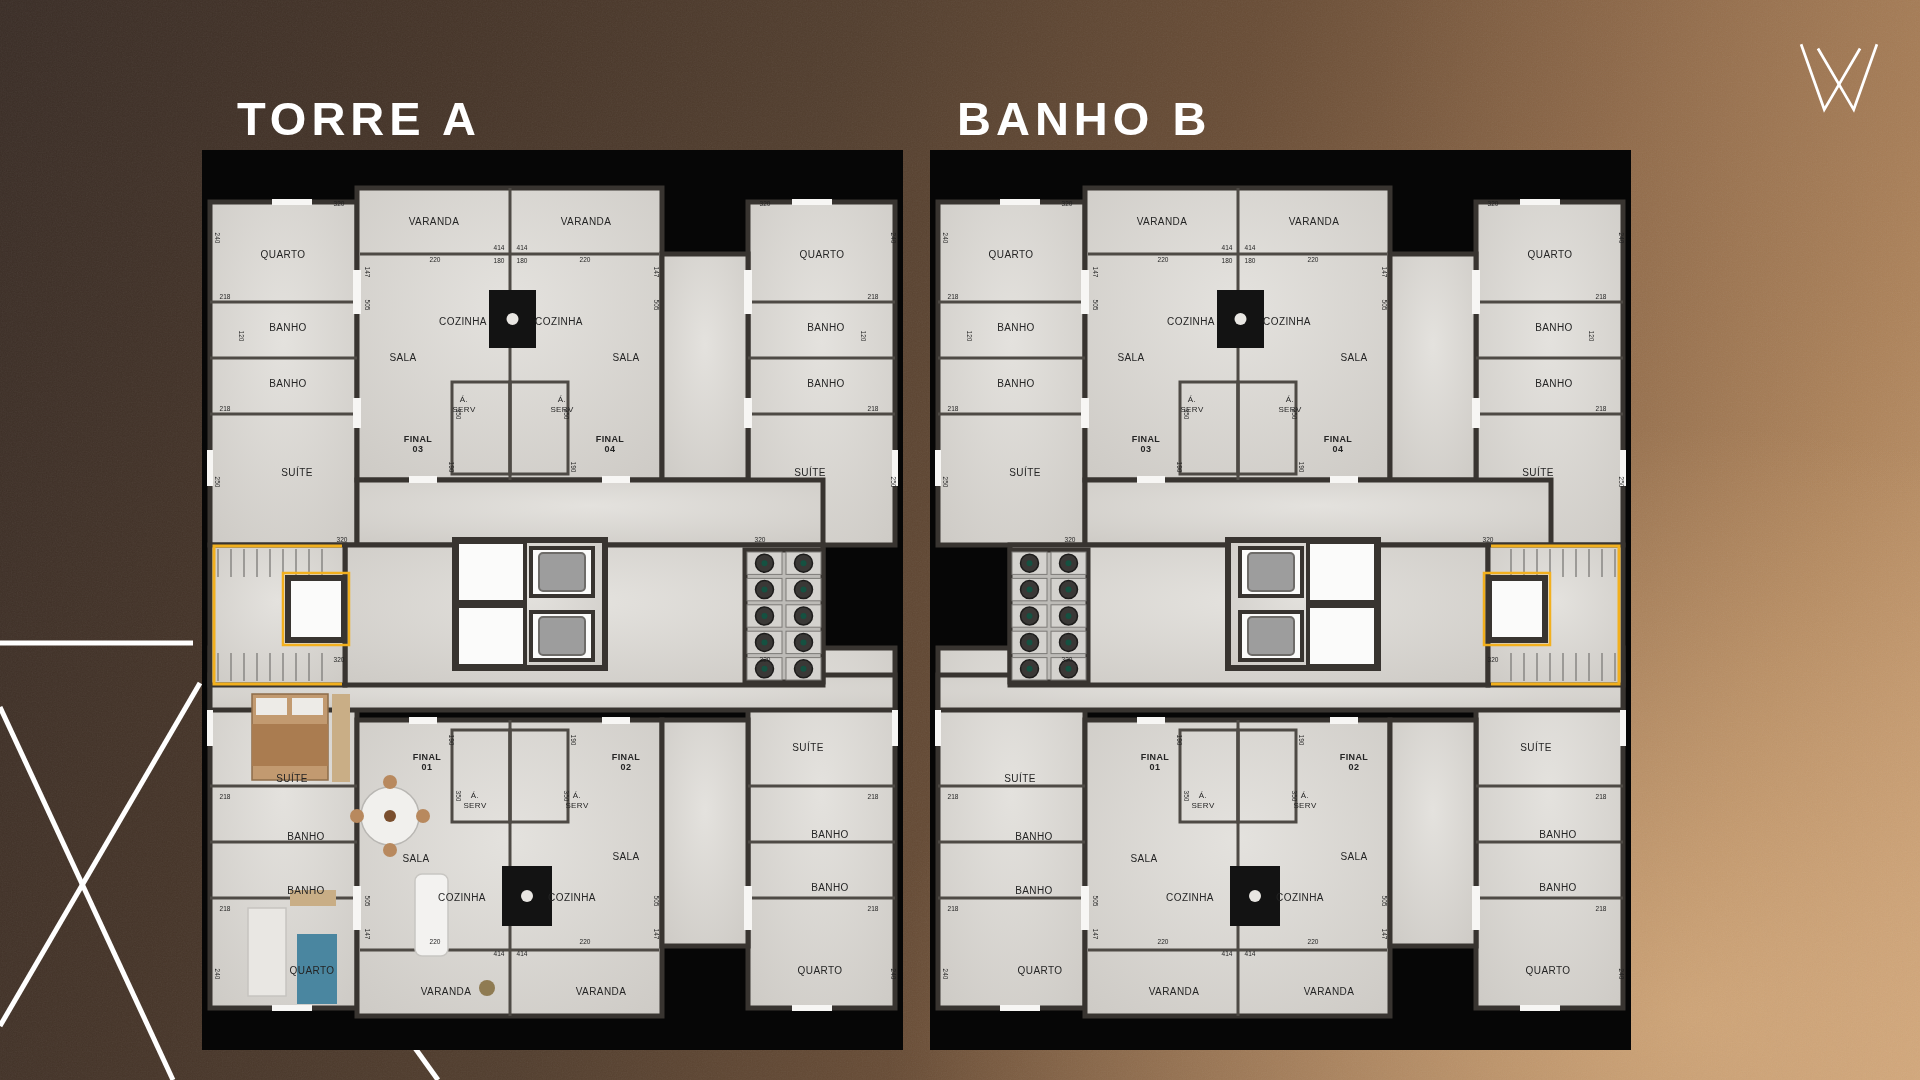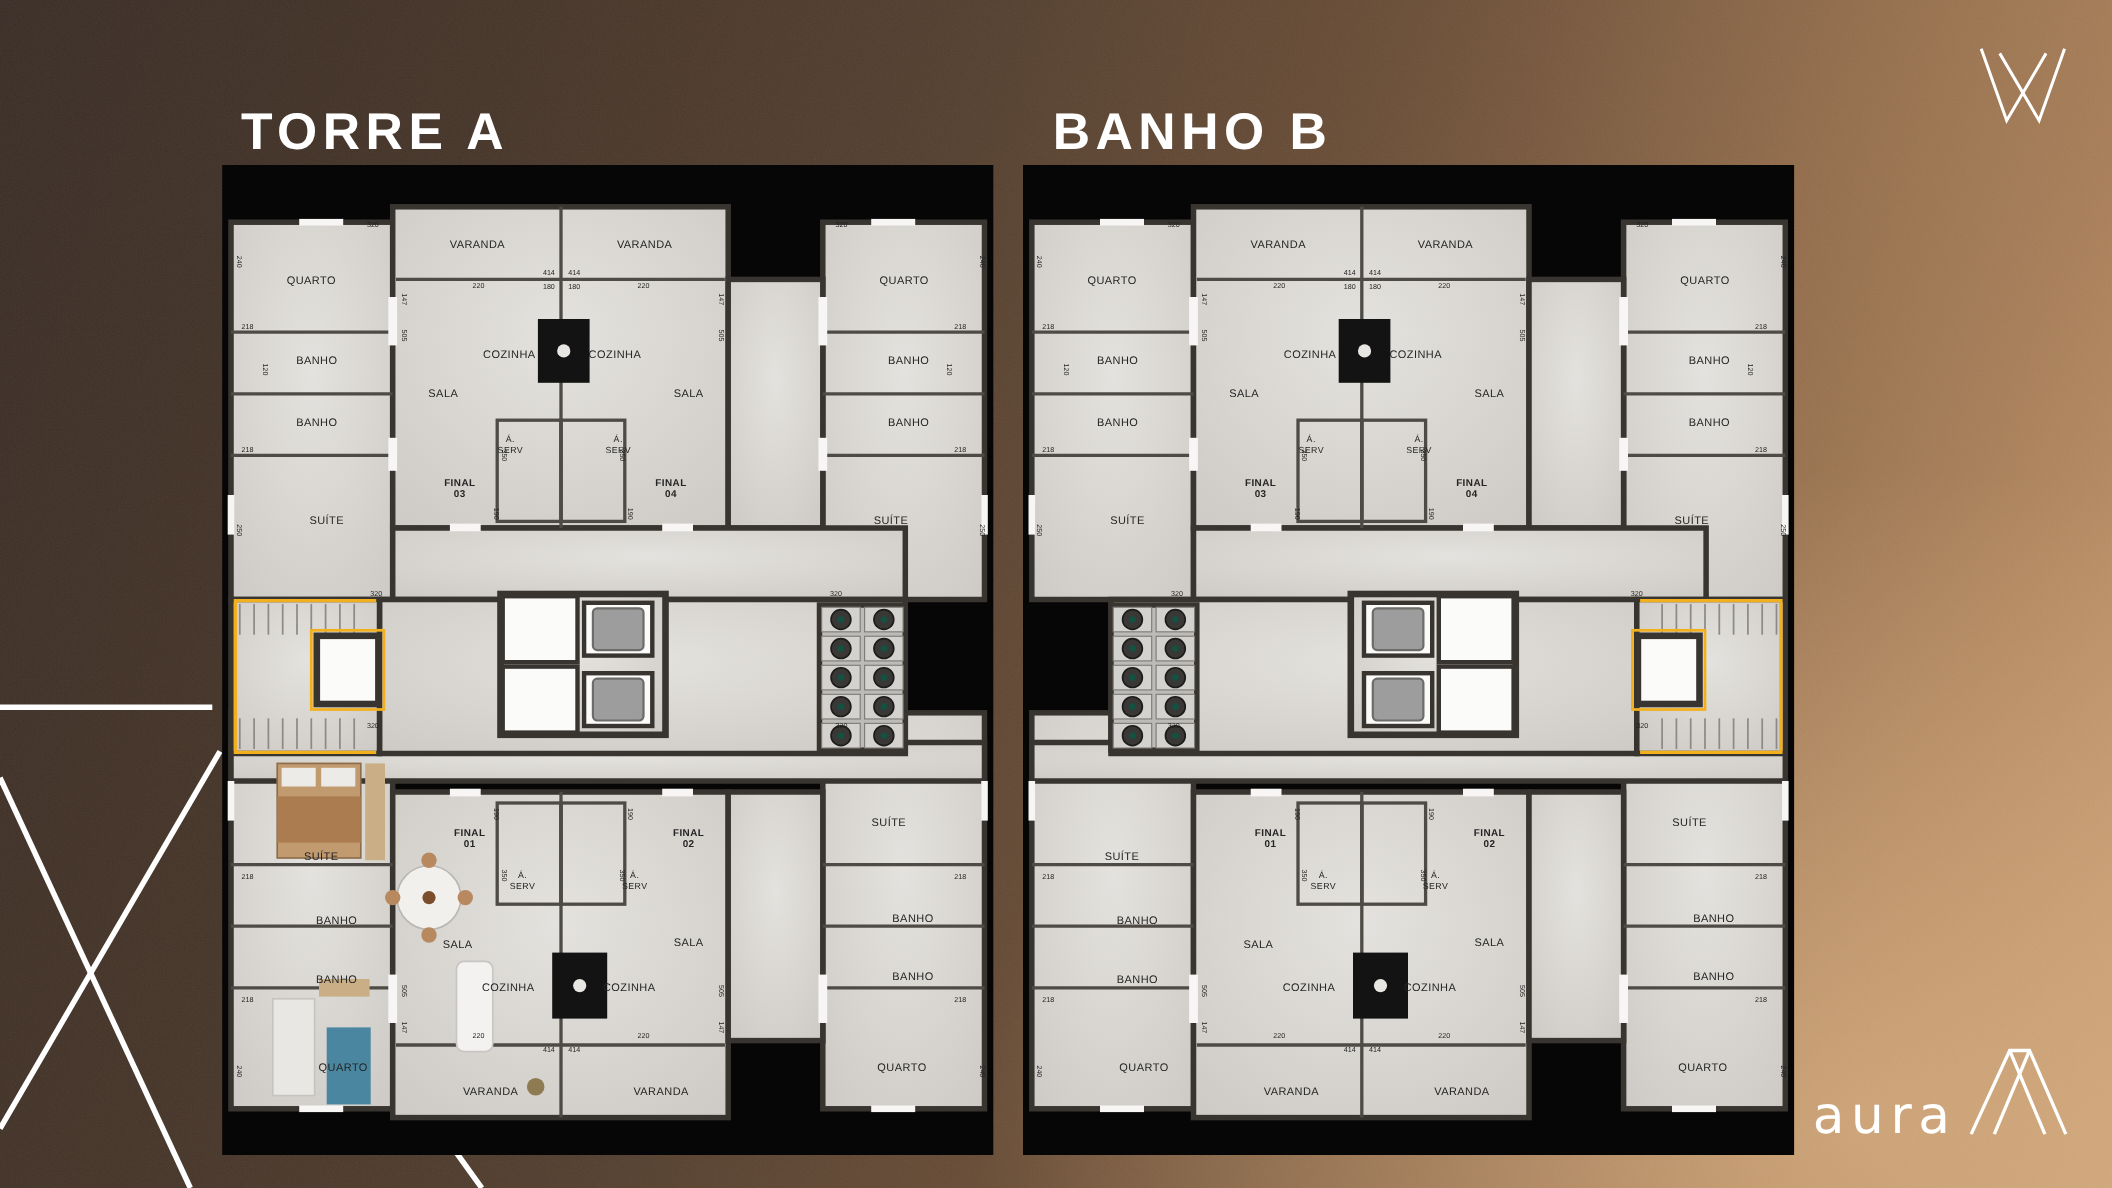--- a/index.html
+++ b/index.html
@@ -6,21 +6,21 @@
   .stage{position:relative;width:1920px;height:1080px;overflow:hidden;
     font-family:"Liberation Sans",sans-serif;
     background:
       radial-gradient(1300px 950px at 88% 94%, rgba(226,184,137,.60), rgba(226,184,137,0) 62%),
       radial-gradient(900px 700px at 100% 8%, rgba(160,118,82,.35), rgba(160,118,82,0) 60%),
       linear-gradient(108deg,#3a2d26 0%,#453428 20%,#523e2e 38%,#694d36 56%,#8a6647 72%,#af855c 88%,#c79c72 100%);}
   .grain{position:absolute;inset:0;opacity:.08;pointer-events:none;}
   .decor{position:absolute;inset:0;pointer-events:none;}
   .tower-title{position:absolute;margin:0;color:#ffffff;font-size:47px;font-weight:600;
     letter-spacing:5px;line-height:1;}
-  #titleA{left:219px;top:95px;} #titleB{left:957px;top:95px;}
+  #titleA{left:237px;top:95px;} #titleB{left:957px;top:95px;}
   .panel{position:absolute;top:150px;width:701px;height:900px;background:#060606;}
   #panelA{left:202px;} #panelB{left:930px;}
   .panel svg{position:absolute;inset:0;}
   .brandmark{position:absolute;left:1799px;top:42px;width:80px;height:72px;}
   .auralogo{position:absolute;left:1648px;top:952px;display:flex;align-items:flex-end;gap:10px;}
   .auralogo .word{color:#fff;font-size:47px;font-weight:400;letter-spacing:6px;line-height:.8;
     font-family:"DejaVu Sans","Liberation Sans",sans-serif;}
   .auralogo svg{width:92px;height:82px;}
 </style>
 </head>
@@ -501,22 +501,14 @@
           </g>
         </g>
       </svg>
   </div>
 
   <svg class="brandmark" viewBox="0 0 76 68">
     <polyline points="2,2 24,64 58,6" fill="none" stroke="#ffffff" stroke-width="2.6"></polyline>
     <polyline points="18,6 52,64 74,2" fill="none" stroke="#ffffff" stroke-width="2.6"></polyline>
   </svg>
 
-  <div class="auralogo">
-    <span class="word">aura</span>
-    <svg viewBox="0 0 92 82">
-      <polyline points="3,79 38,3 56,3 89,79" fill="none" stroke="#ffffff" stroke-width="3"></polyline>
-      <polyline points="56,3 24,79" fill="none" stroke="#ffffff" stroke-width="3"></polyline>
-      <polyline points="38,3 70,79" fill="none" stroke="#ffffff" stroke-width="3"></polyline>
-    </svg>
-  </div>
 
 </div>
 
 </body></html>

